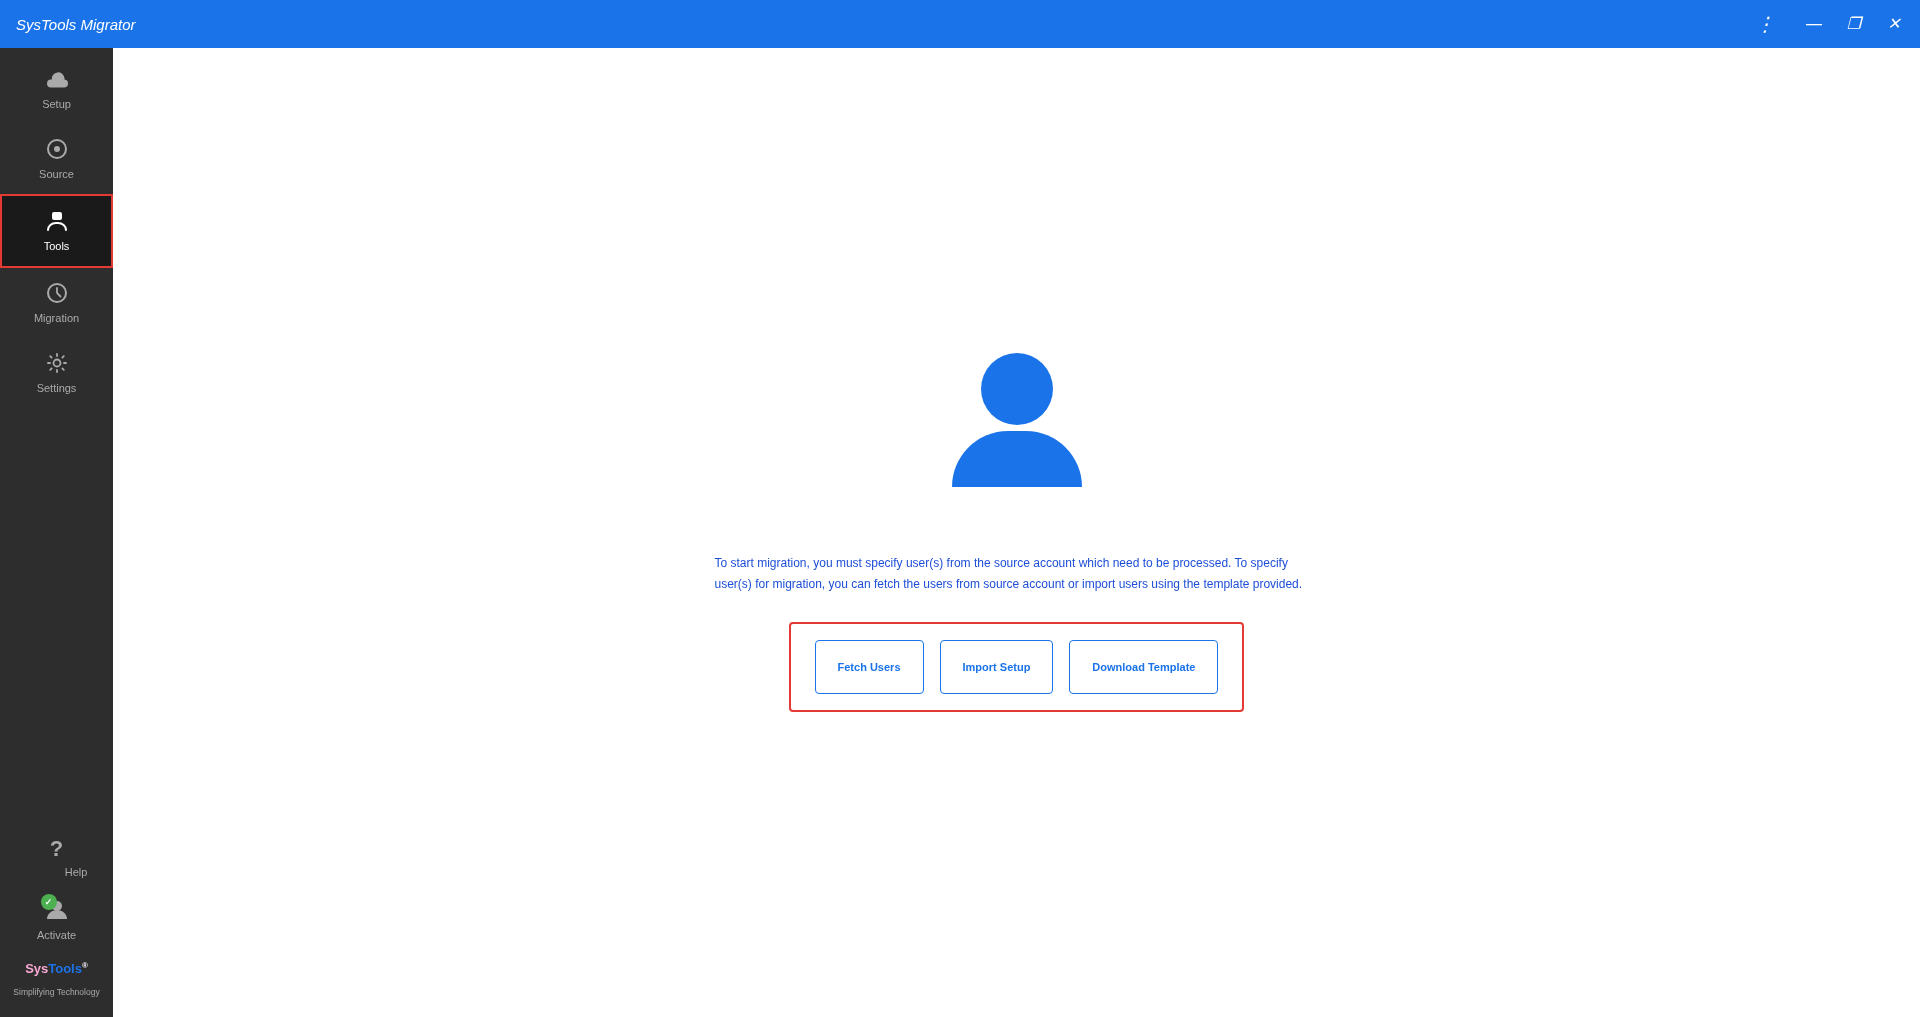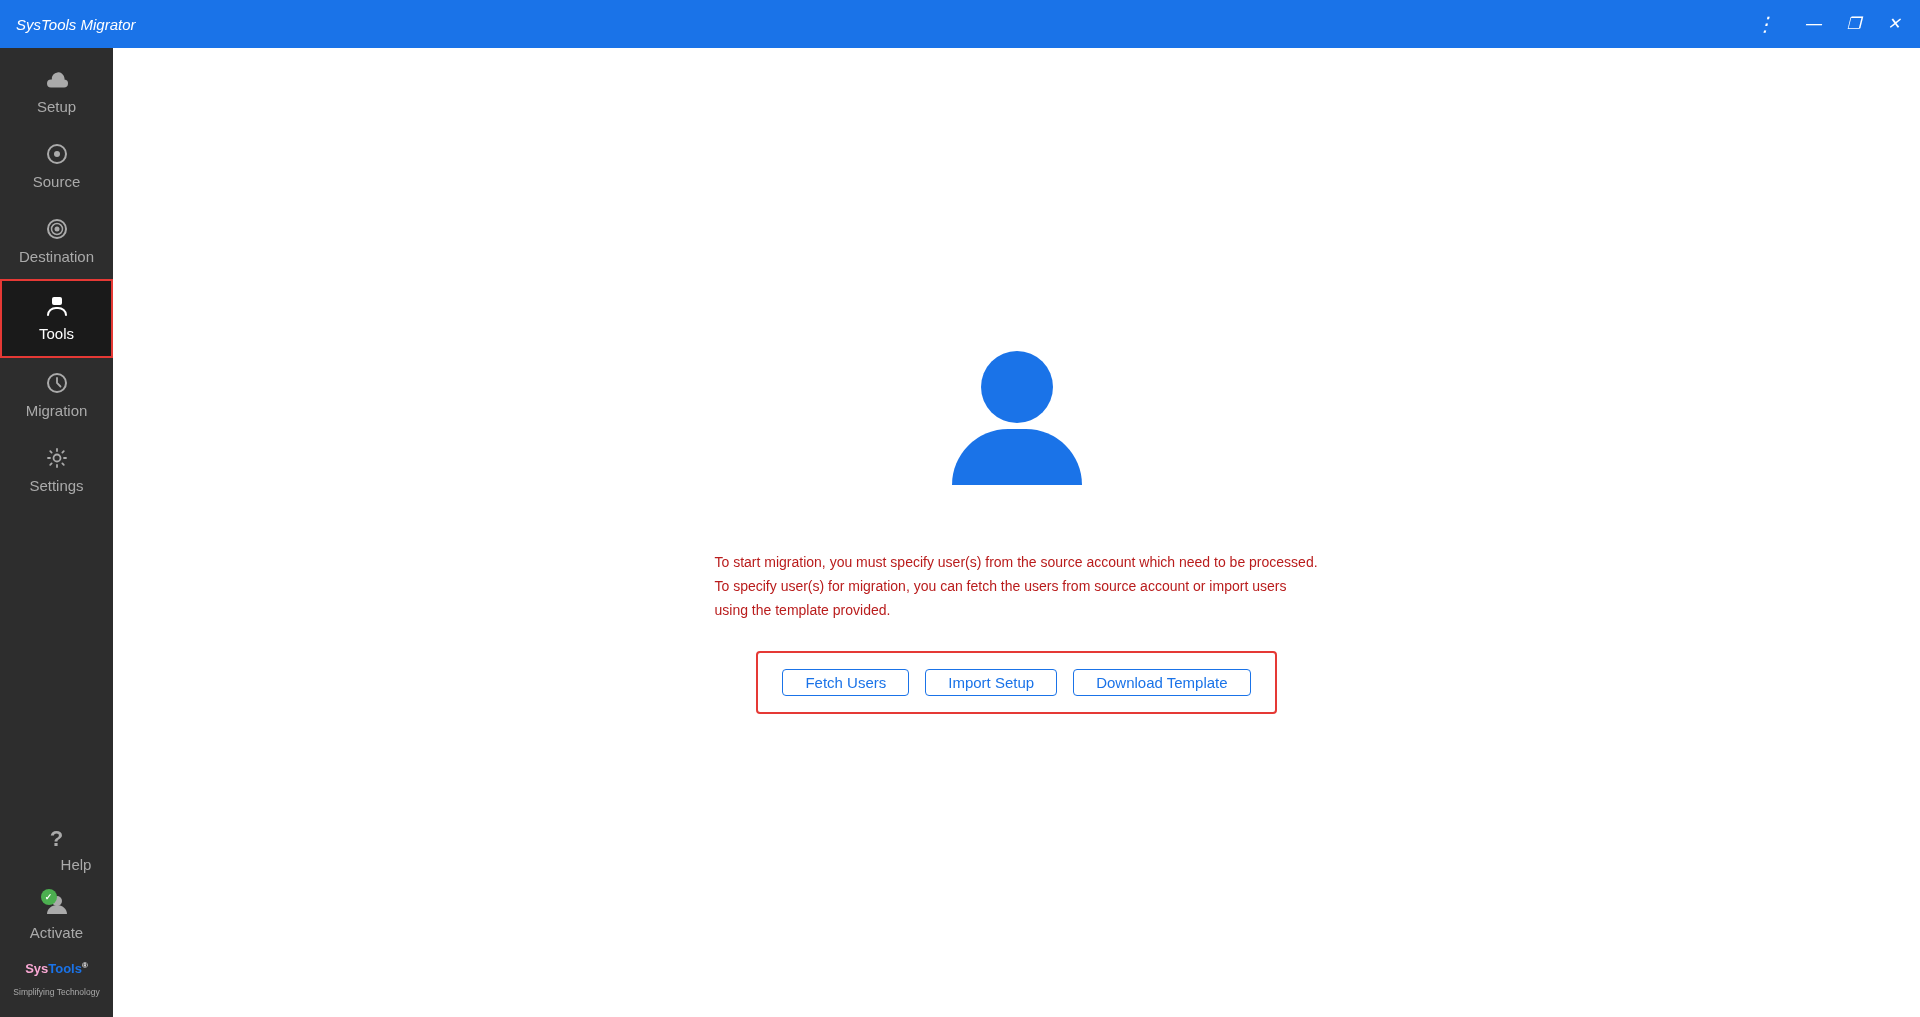--- a/index.html
+++ b/index.html
@@ -86,21 +86,21 @@
     .sidebar-item.active {
       color: #fff;
       border: 2px solid #e53935;
       background: #1a1a1a;
     }
     .sidebar-item .icon {
       font-size: 22px;
       line-height: 1;
     }
     .sidebar-item-label {
-      font-size: 15px;
+      font-size: 11px;
       text-align: right;
     }
 
     
     .sidebar-bottom {
       width: 100%;
       display: flex;
       flex-direction: column;
       align-items: center;
       padding-bottom: 8px;
@@ -196,46 +196,46 @@
     }
     .user-icon-body {
       width: 130px;
       height: 56px;
       background: #1a73e8;
       border-radius: 65px 65px 0 0;
       margin-top: 6px;
     }
 
     .description-text {
-      color: #b91c1c;
-      font-size: 14px;
+      color: #1d4ed8;
+      font-size: 12px;
       line-height: 1.7;
       text-align: left;
       padding: 0 8px;
       margin-top: 38px;
     }
 
     
     .buttons-box {
       border: 2px solid #e53935;
       border-radius: 4px;
       padding: 16px 24px;
       display: flex;
       gap: 16px;
       align-items: center;
     }
     .action-btn {
       border: 1.5px solid #1a73e8;
       color: #1a73e8;
       background: #fff;
       border-radius: 4px;
-      padding: 4px 22px;
-      font-size: 15px;
-      cursor: pointer;
-      font-weight: 400;
+      padding: 20px 22px;
+      font-size: 11px;
+      cursor: pointer;
+      font-weight: 700;
       white-space: nowrap;
       transition: background 0.15s;
     }
   </style>
 </head>
 <body>
 
 <div class="title-bar">
   <span class="title-bar-title">SysTools Migrator</span>
   <div class="title-bar-controls">
@@ -263,30 +263,20 @@
       <div class="sidebar-item">
         <span class="icon">
           <svg width="22" height="22" viewBox="0 0 22 22" fill="none">
             <circle cx="11" cy="11" r="9" stroke="#aaa" stroke-width="2"></circle>
             <circle cx="11" cy="11" r="3" fill="#aaa"></circle>
           </svg>
         </span>
         <span class="sidebar-item-label">Source</span>
       </div>
 
-      <div class="sidebar-item">
-        <span class="icon">
-          <svg width="22" height="22" viewBox="0 0 22 22" fill="none">
-            <circle cx="11" cy="11" r="9" stroke="#aaa" stroke-width="2"></circle>
-            <circle cx="11" cy="11" r="2.5" fill="#aaa"></circle>
-            <circle cx="11" cy="11" r="5.5" stroke="#aaa" stroke-width="1.5"></circle>
-          </svg>
-        </span>
-        <span class="sidebar-item-label">Destination</span>
-      </div>
 
       <div class="sidebar-item active">
         <span class="icon">
           <svg width="22" height="22" viewBox="0 0 22 22" fill="none">
             <rect x="6" y="2" width="10" height="8" rx="2" fill="#fff"></rect>
             <path d="M2 20c0-4 3.58-7 8-7h2c4.42 0 8 3 8 7" stroke="#fff" stroke-width="2" stroke-linecap="round"></path>
           </svg>
         </span>
         <span class="sidebar-item-label">Tools</span>
       </div>

